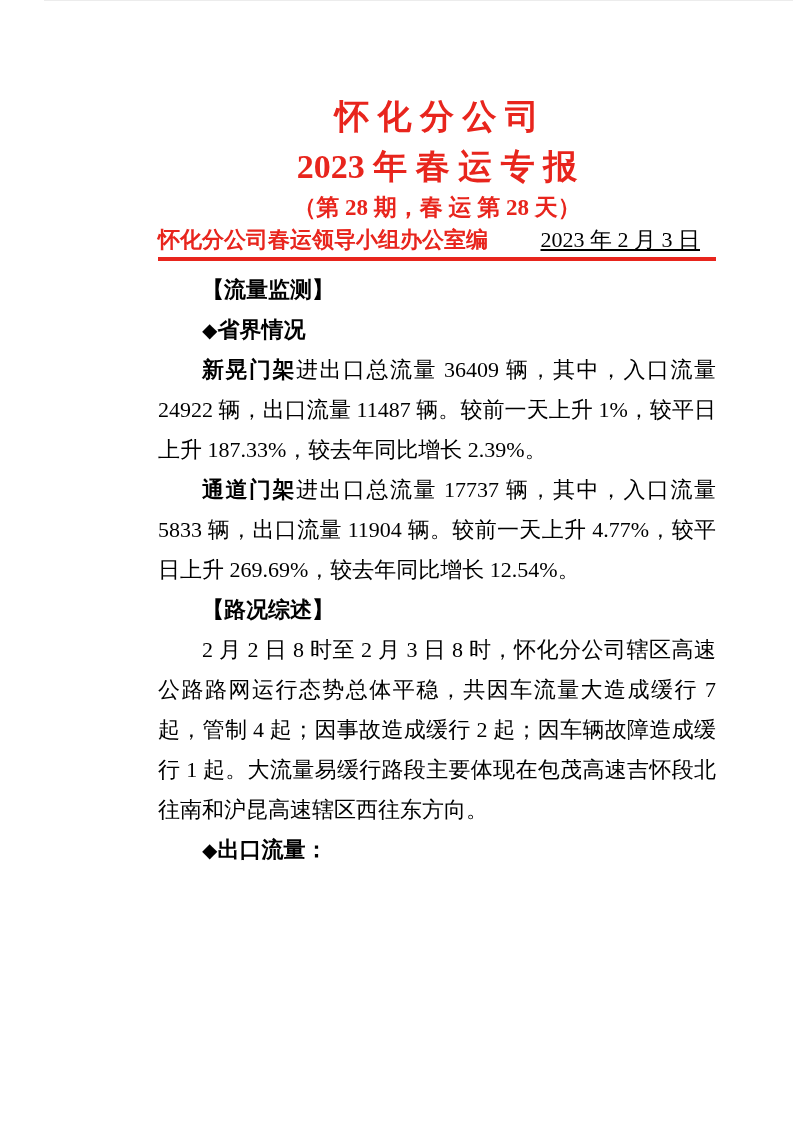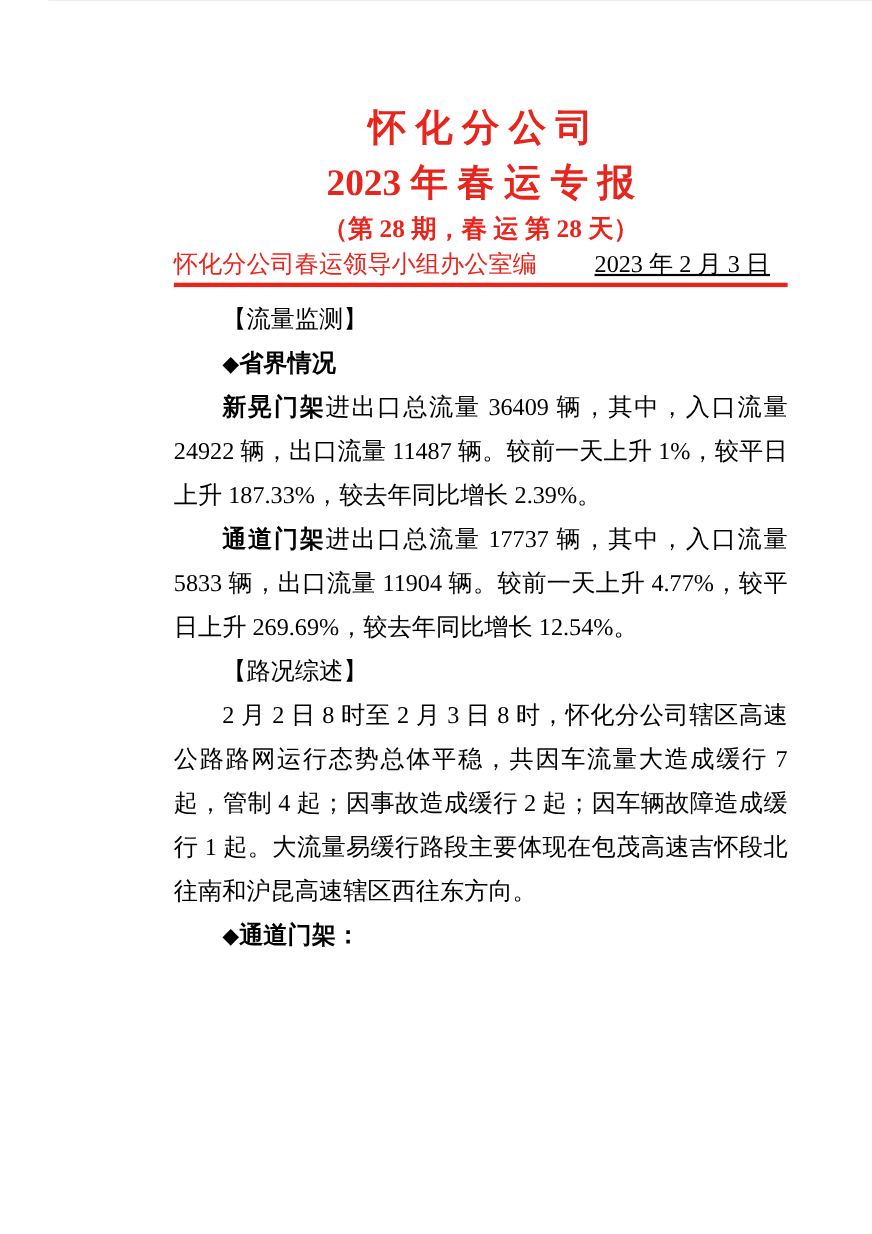--- a/index.html
+++ b/index.html
@@ -44,21 +44,21 @@
   .masthead {
     margin-top: 2px;
     display: flex;
     justify-content: space-between;
     align-items: baseline;
     font-size: 22px;
     line-height: 28px;
   }
   .masthead .issuer {
     color: #e8251d;
-    font-weight: normal;
+    font-weight: bold;
   }
   .masthead .date {
     color: #000000;
     margin-right: 16px;
     text-decoration: underline;
   }
   .red-rule {
     height: 4px;
     background: #e8251d;
     margin-top: 3px;
@@ -68,21 +68,21 @@
     margin-top: 9px;
     font-size: 22px;
     line-height: 40px;
     text-align: justify;
   }
   .body-text p {
     margin: 0;
     text-indent: 44px; 
   }
   .section-heading {
-    font-weight: normal;
+    font-weight: bold;
   }
   .subhead {
     font-weight: bold;
   }
   .lead {
     font-weight: bold;
   }
   .bullet {
     font-family: "DejaVu Sans", sans-serif;
     font-size: 20px;
@@ -116,17 +116,17 @@
 
       <p><span class="lead">新晃门架</span><span>进出口总流量 36409 辆，其中，入口流量 24922 辆，出口流量 11487 辆。较前一天上升 1%，较平日上升 187.33%，较去年同比增长 2.39%。</span></p>
 
       <p><span class="lead">通道门架</span><span>进出口总流量 17737 辆，其中，入口流量 5833 辆，出口流量 11904 辆。较前一天上升 4.77%，较平日上升 269.69%，较去年同比增长 12.54%。</span></p>
 
       <p class="section-heading"><span>【路况综述】</span></p>
 
       <p><span>2 月 2 日 8 时至 2 月 3 日 8 时，怀化分公司辖区高速公路路网运行态势总体平稳，共因车流量大造成缓行 7 起，管制 4 起；因事故造成缓行 2 起；因车辆故障造成缓行 1 起。大流量易缓行路段主要体现在包茂高速吉怀段北往南和沪昆高速辖区西往东方向。</span></p>
 
 
-      <p class="subhead"><span class="bullet">◆</span><span>通道门架：</span></p>
+      <p class="subhead"><span class="bullet">◆</span><span>出口流量：</span></p>
 
     </div>
   </div>
 </div>
 
 </body></html>

